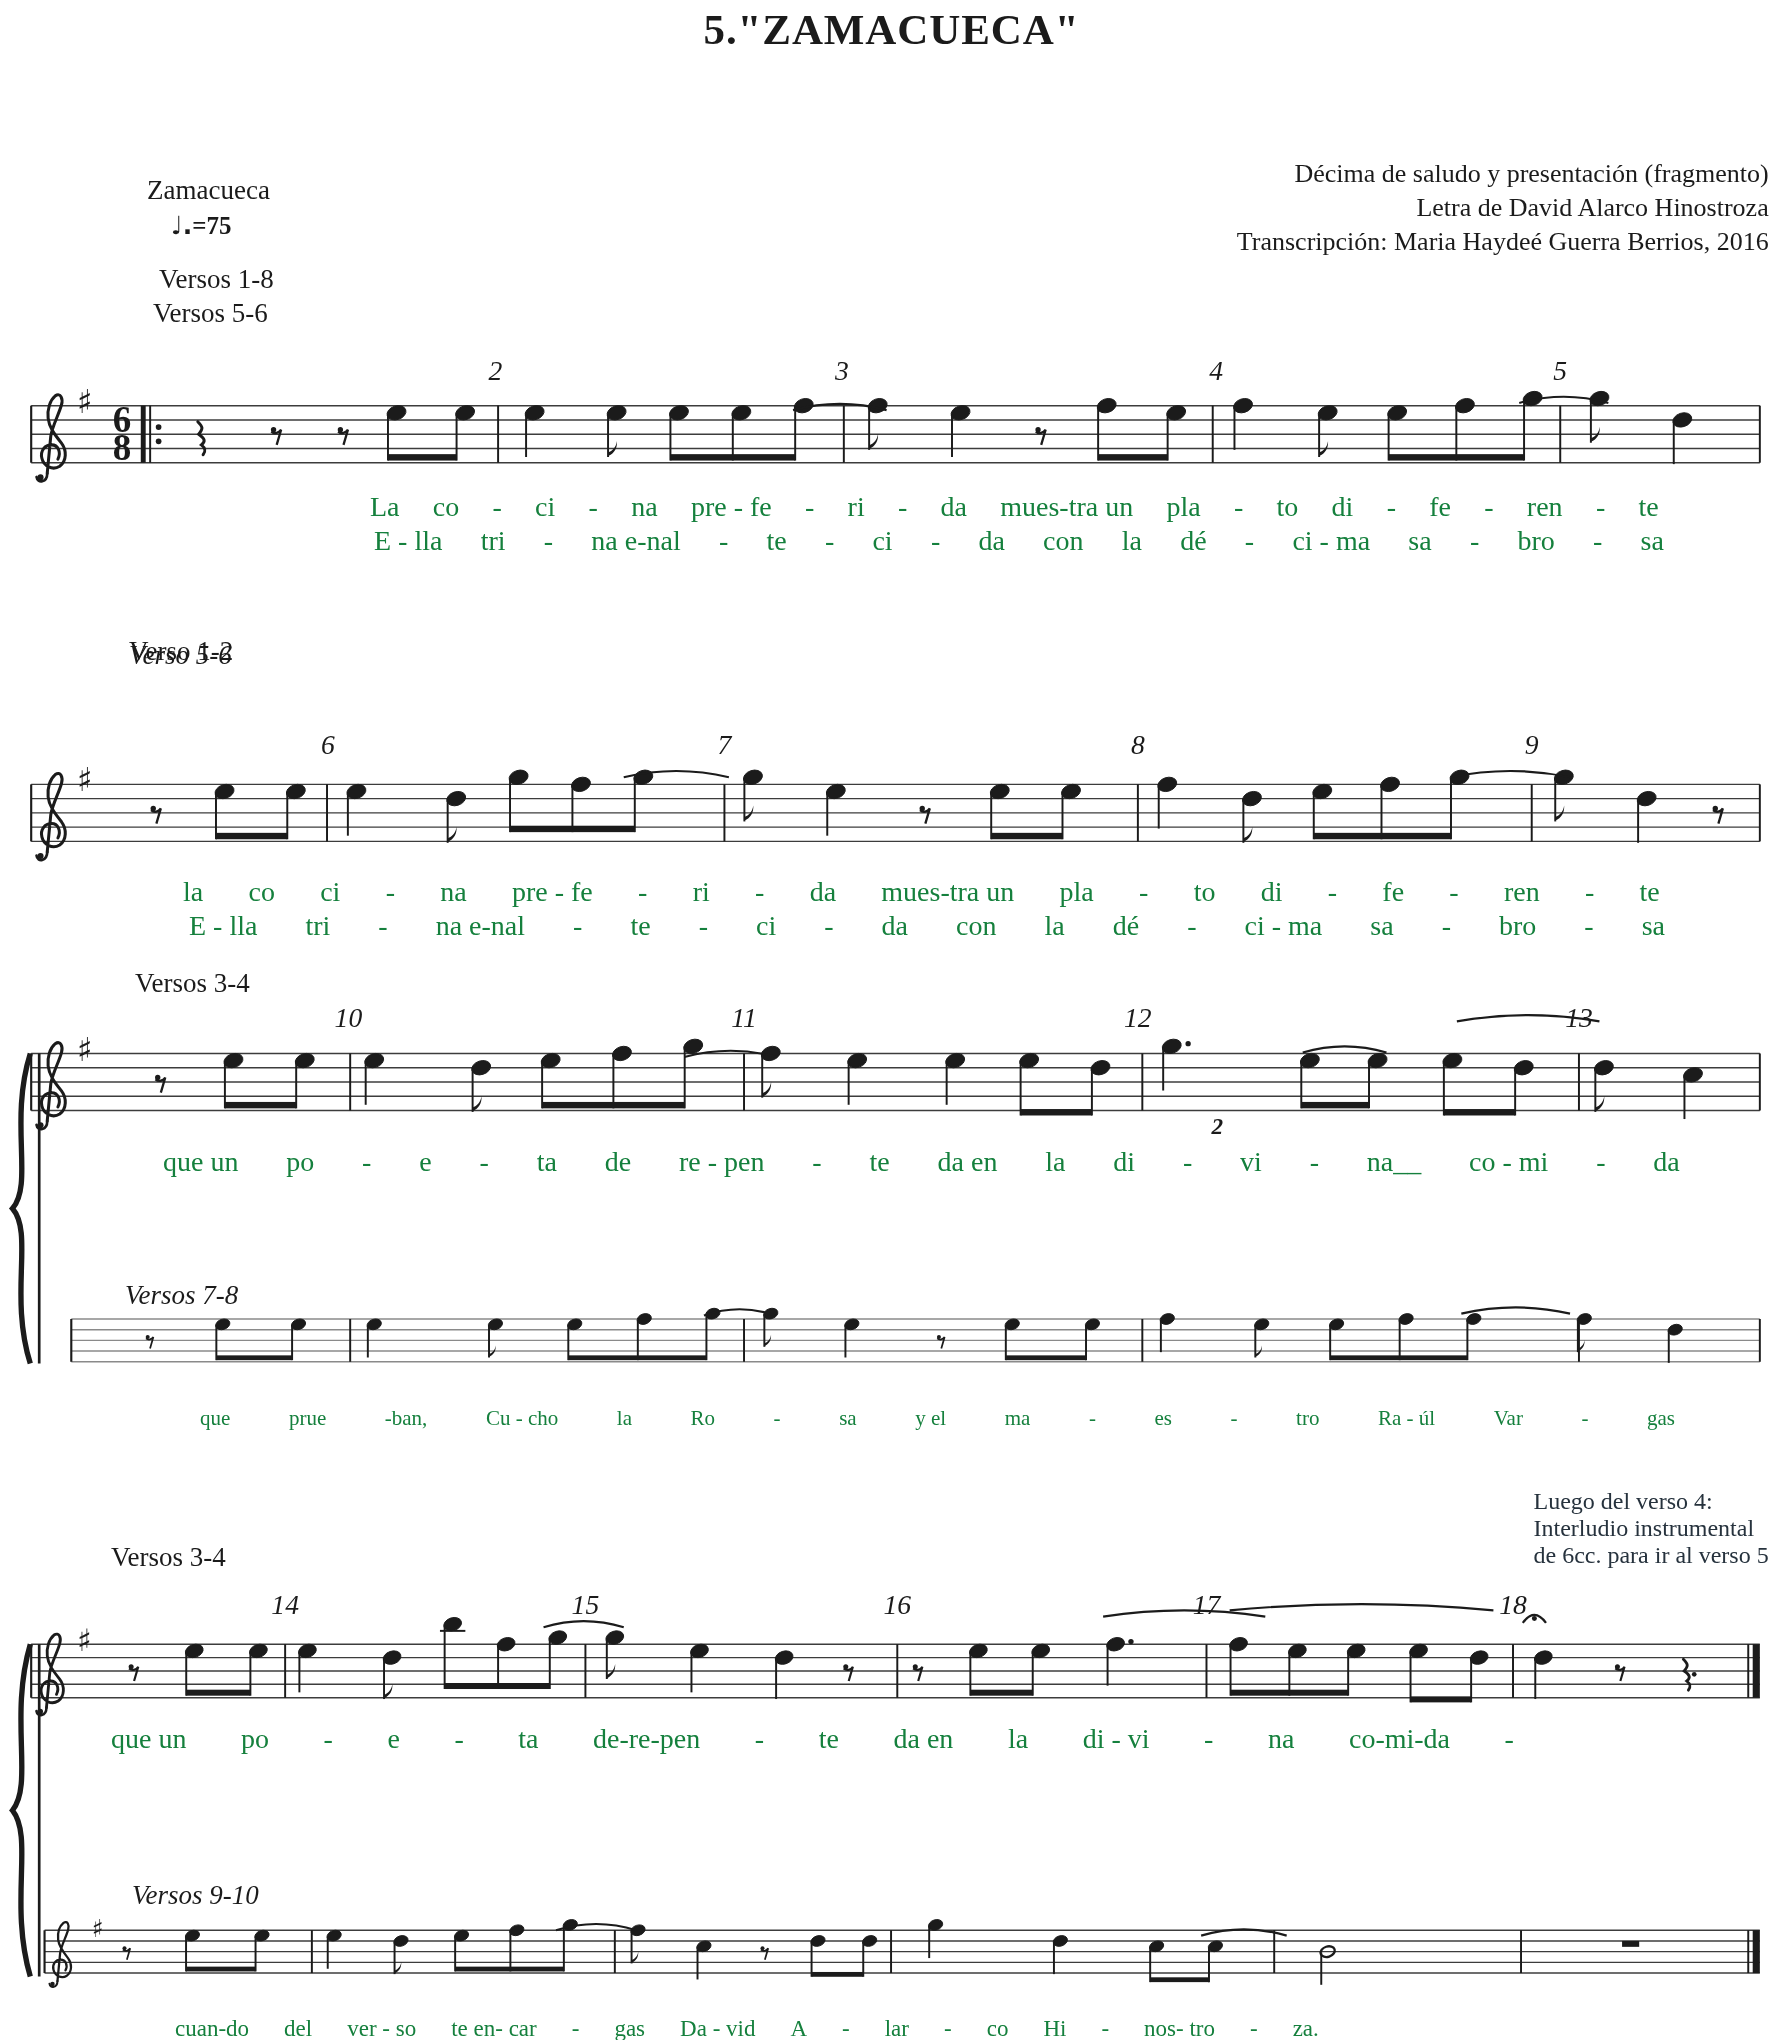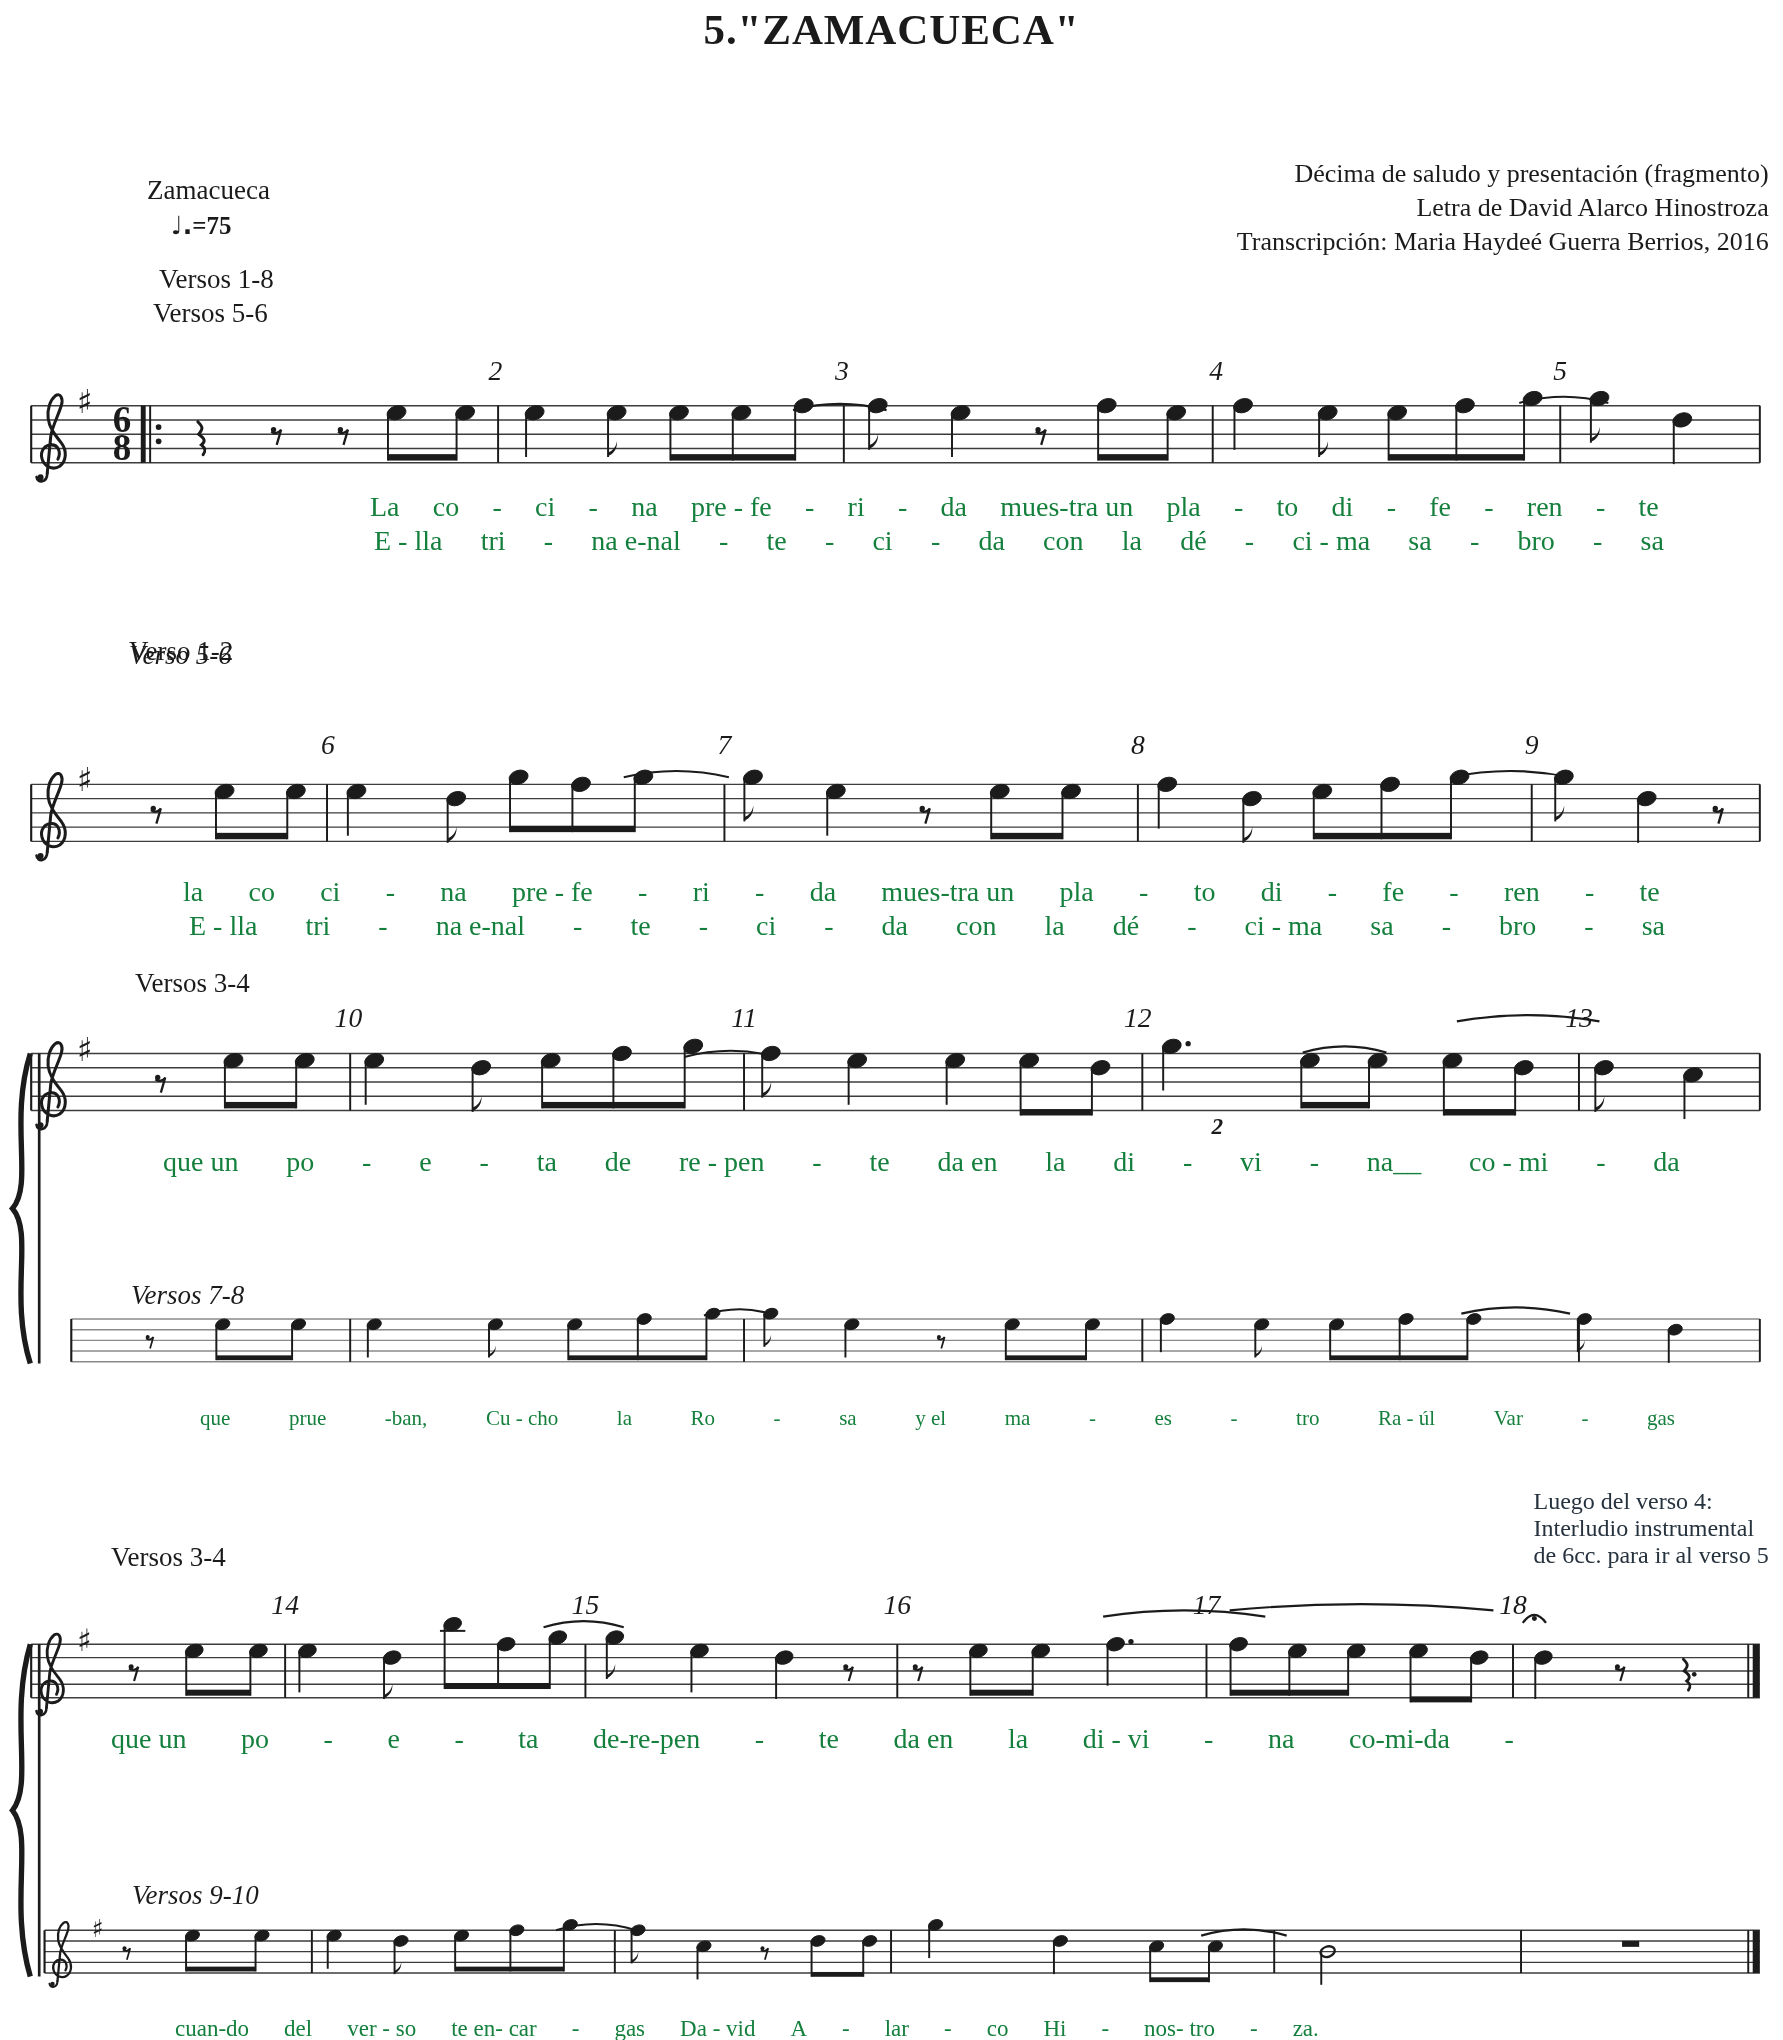--- a/index.html
+++ b/index.html
@@ -721,17 +721,17 @@
       <span>co</span>
       <span>Hi</span>
       <span>-</span>
       <span>nos- tro</span>
       <span>-</span>
       <span>za.</span>
     </div>
     <div class="vlabel" style="left: 129px; top: 636px;">Verso 1-2</div>
     <div class="vlabel it" style="left: 129px; top: 640px;">Verso 5-6</div>
     <div class="vlabel" style="left: 135px; top: 968px;">Versos 3-4</div>
-    <div class="vlabel it" style="left: 131px; top: 1280px;">Versos 7-8</div>
+    <div class="vlabel it" style="left: 125px; top: 1280px;">Versos 7-8</div>
     <div class="vlabel" style="left: 111px; top: 1542px;">Versos 3-4</div>
     <div class="vlabel it" style="left: 132px; top: 1880px;">Versos 9-10</div>
   </div>
 
 
 </body></html>

